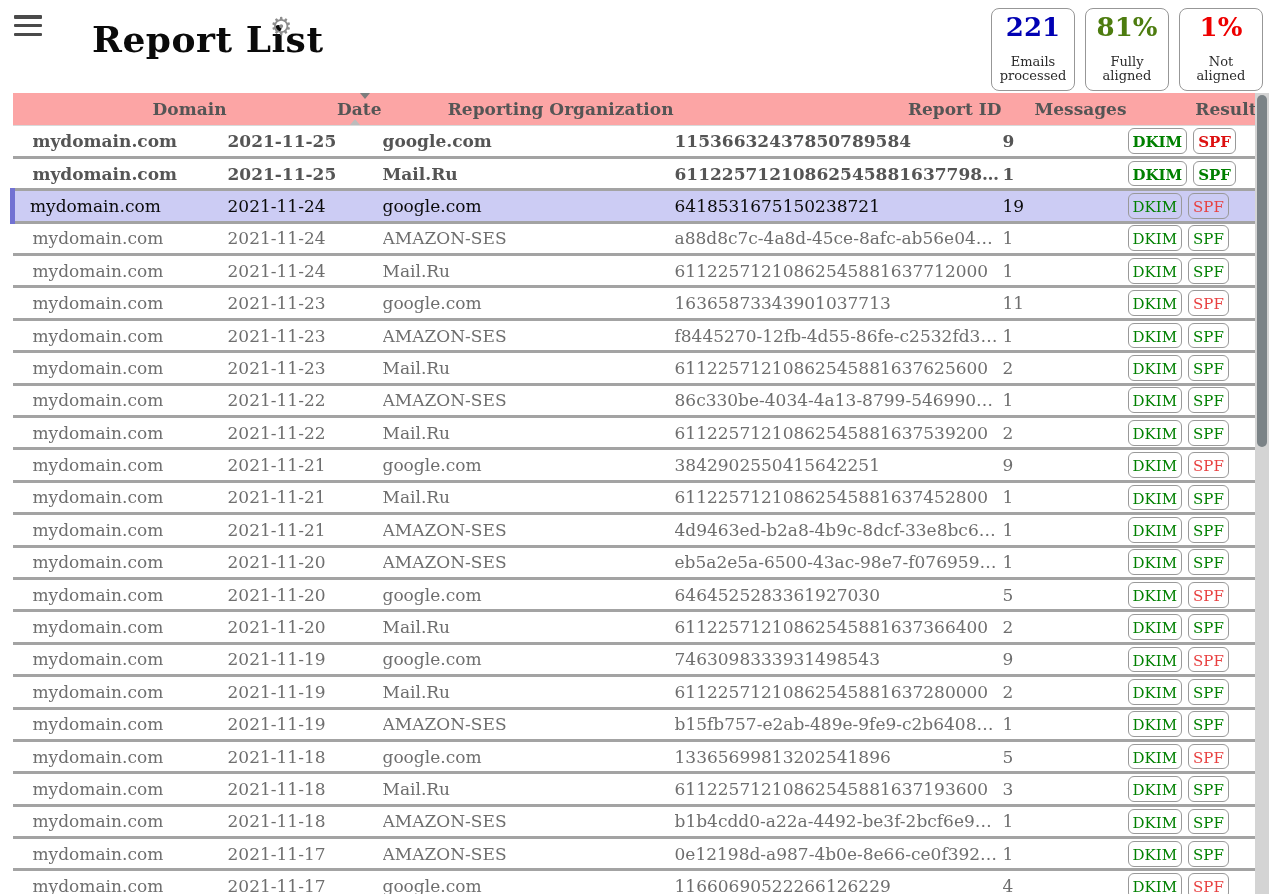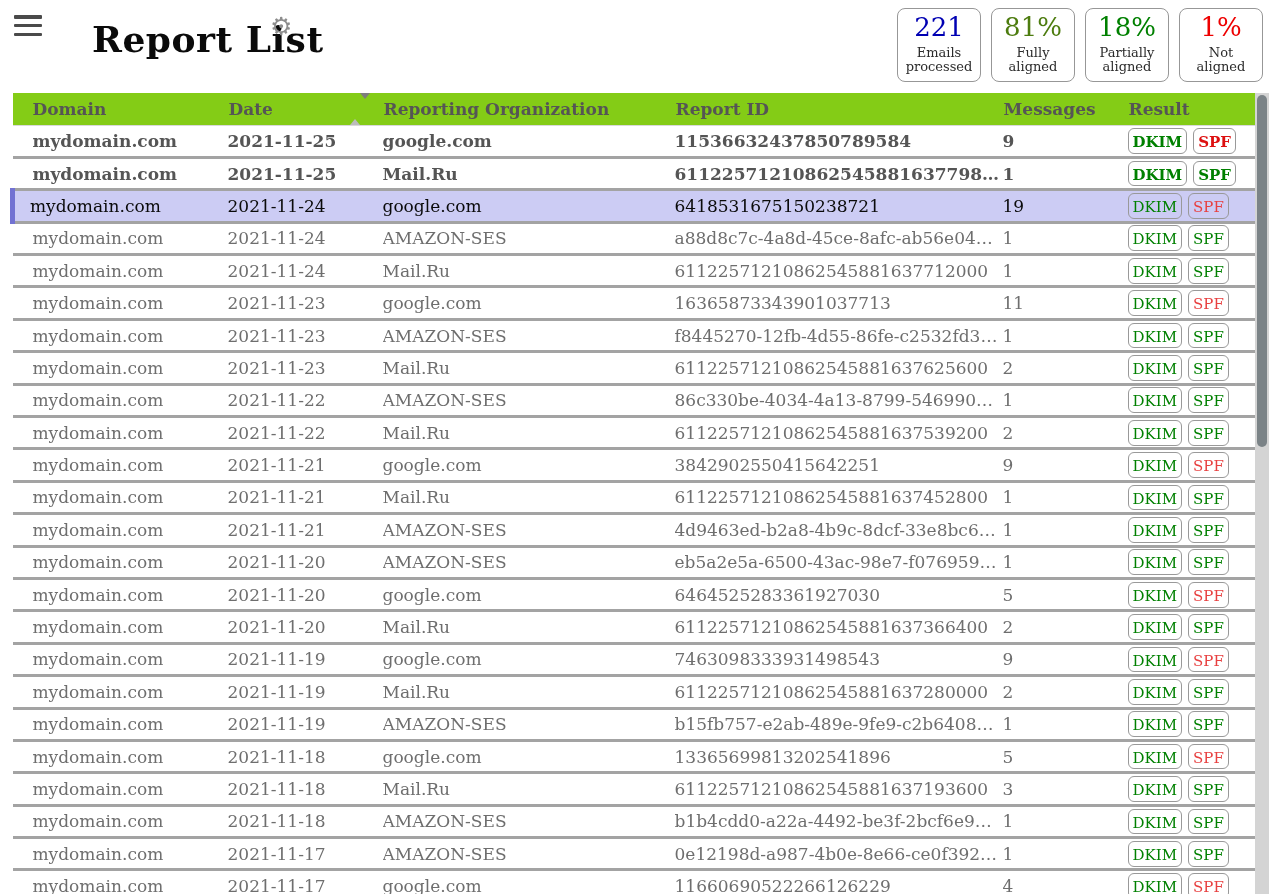--- a/index.html
+++ b/index.html
@@ -22,31 +22,31 @@
   .gear {
     position:absolute; left:270px; top:14px; font-size:25px; color:#8d8d8d;
     font-family:"DejaVu Sans",sans-serif; cursor:pointer; line-height:1;
   }
   
   .stats { position:absolute; top:8px; right:12px; display:flex; gap:10px; }
   .card {
     border:1px solid #979797; border-radius:8px; background:#fff;
     padding:4px 7px 6px; text-align:center; min-width:62px; max-width:84px;
   }
-  .card .num { font-size:26px; font-weight:normal; line-height:1.15; }
-  .card .lbl { font-size:13px; color:#2b2b2b; line-height:1.12; margin-top:3px; }
+  .card .num { font-size:26px; font-weight:bold; line-height:1.15; }
+  .card .lbl { font-size:13px; color:#2b2b2b; line-height:1.12; margin-top:12px; }
   
   .table-area { position:absolute; left:10px; top:93px; width:1259px; bottom:0; }
   table {
     border-collapse:collapse; table-layout:fixed; width:1245px; font-size:17px;
   }
   col.c-domain{width:215px;} col.c-date{width:155px;} col.c-org{width:292px;}
   col.c-rid{width:328px;} col.c-msg{width:125px;} col.c-res{width:130px;}
   thead th {
-    background:#84cc16; color:#555; text-align:left; font-weight:bold;
+    background:#fca5a5; color:#555; text-align:right; font-weight:bold;
     height:32px; border-bottom:1px solid #d9d9d9; position:relative;
     white-space:nowrap; overflow:hidden;
   }
   thead th:first-child { padding-left:20px; }
   tbody tr { border-bottom:3px solid #a3a3a3; color:#6e6e6e; cursor:pointer; }
   tbody td {
     height:32.4px; white-space:nowrap; overflow:hidden; text-overflow:clip;
     padding:0;
   }
   tbody td:first-child { padding-left:20px; }
@@ -94,24 +94,20 @@
   <span class="gear">⚙</span>
 
   <div class="stats">
     <div class="card">
       <div class="num" style="color: rgb(0, 0, 179);">221</div>
       <div class="lbl">Emails processed</div>
     </div>
     <div class="card">
       <div class="num" style="color: #4d7c0f;">81%</div>
       <div class="lbl">Fully aligned</div>
-    </div>
-    <div class="card">
-      <div class="num" style="color: rgb(0, 128, 0);">18%</div>
-      <div class="lbl">Partially aligned</div>
     </div>
     <div class="card">
       <div class="num" style="color: rgb(238, 0, 0);">1%</div>
       <div class="lbl">Not aligned</div>
     </div>
   </div>
 </div>
 
 <div class="table-area">
   <table>

